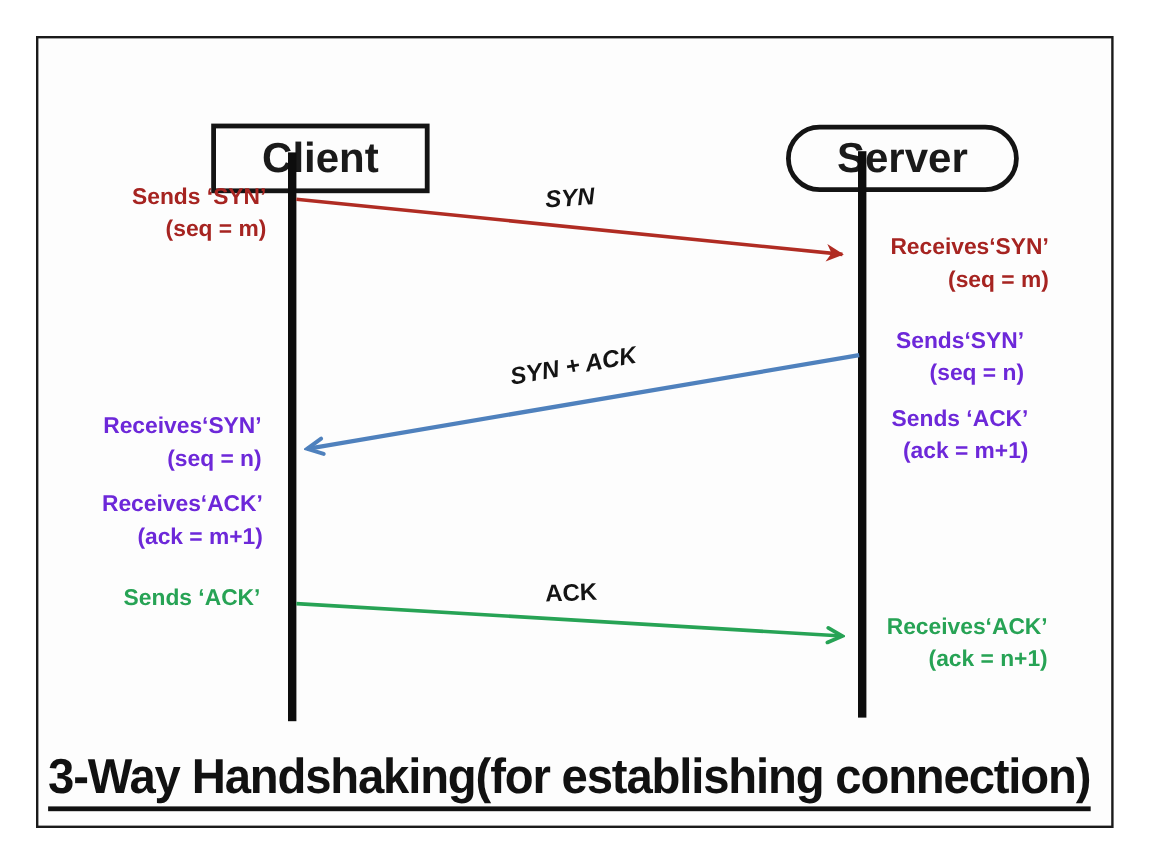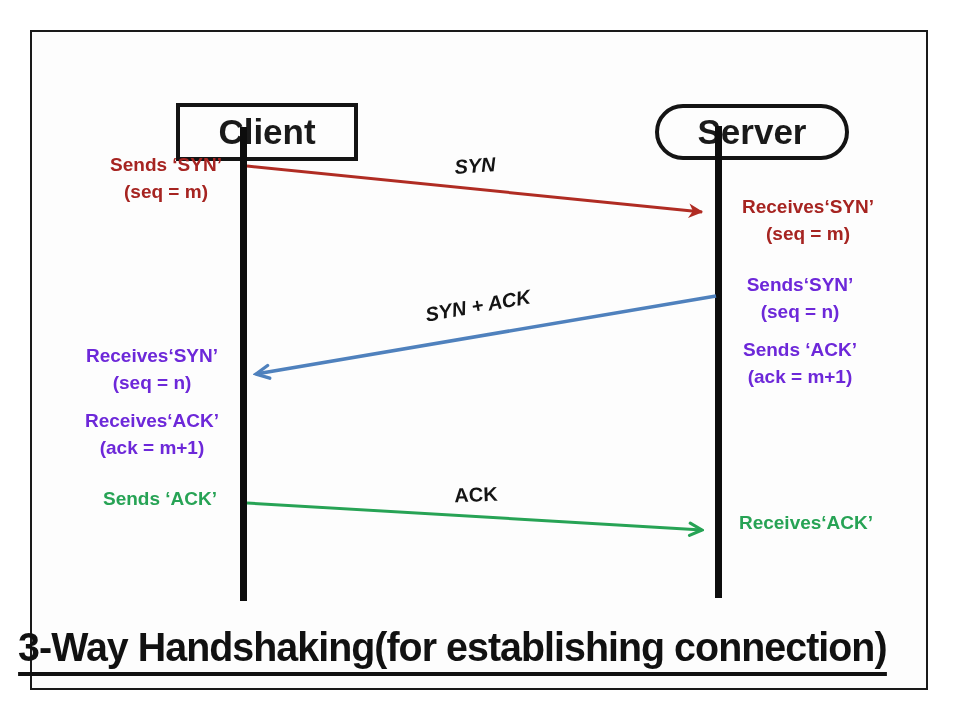--- a/index.html
+++ b/index.html
@@ -28,36 +28,36 @@
   .msg-label{
     position:absolute;font-weight:bold;font-size:20px;color:#141414;
     white-space:nowrap;
   }
   .msg-label.it{font-style:italic;}
   .lbl-syn   {left:475px;top:166px;transform:translate(-50%,-50%) rotate(-4deg);}
   .lbl-synack{left:478px;top:306px;transform:translate(-50%,-50%) rotate(-10deg);}
   .lbl-ack   {left:476px;top:495px;transform:translate(-50%,-50%) rotate(-2deg);}
   .note{
     position:absolute;font-weight:bold;font-size:19px;line-height:27px;
-    text-align:center;white-space:nowrap;transform:translateX(-50%);
+    text-align:right;white-space:nowrap;transform:translateX(-50%);
   }
   .note-red{color:#a62421;}
   .note-blue{color:#6d28d9;}
   .note-green{color:#27a355;}
   .n-red-left  {left:166px;top:151px;}
   .n-red-right {left:808px;top:193px;}
   .n-blue-r1   {left:800px;top:271px;}
   .n-blue-r2   {left:800px;top:336px;}
   .n-blue-l1   {left:152px;top:342px;}
   .n-blue-l2   {left:152px;top:407px;}
   .n-green-left{left:160px;top:485px;}
   .n-green-right{left:806px;top:509px;}
   .title-row{
     position:absolute;left:0;right:12px;top:624px;
-    display:flex;
+    display:flex;justify-content:center;
   }
   .title-text{
     display:inline-block;
     font-weight:bold;font-size:41px;letter-spacing:-1px;color:#111;
     border-bottom:4px solid #111;padding-bottom:1px;
     transform:scaleX(0.96);transform-origin:center;
     white-space:nowrap;
   }
 </style>
 </head>
@@ -122,18 +122,19 @@
   <div class="note note-blue n-blue-l2">
     <div>Receives‘ACK’</div>
     <div>(ack = m+1)</div>
   </div>
 
   <div class="note note-green n-green-left">
     <div>Sends ‘ACK’</div>
   </div>
   <div class="note note-green n-green-right">
     <div>Receives‘ACK’</div>
+    <div>(ack = n+1)</div>
   </div>
 
   <div class="title-row">
     <span class="title-text">3-Way Handshaking(for establishing connection)</span>
   </div>
 </div>
 
 </body></html>

